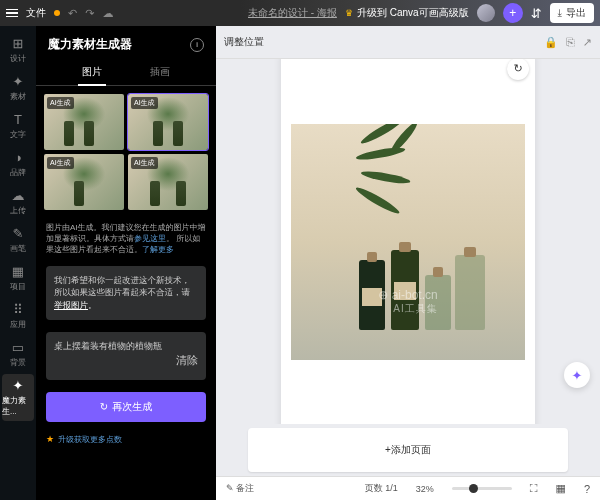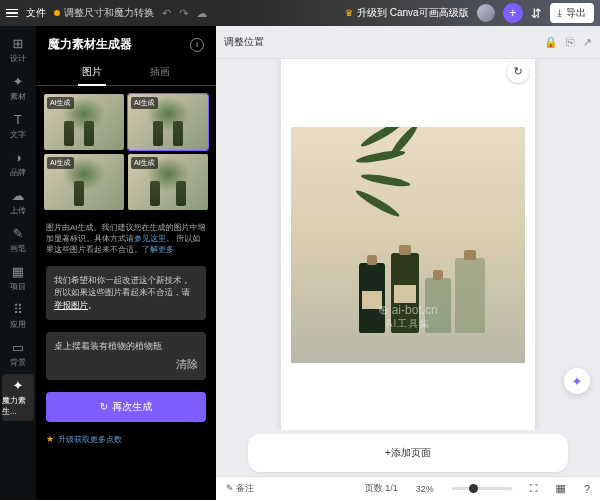--- a/index.html
+++ b/index.html
@@ -34,21 +34,21 @@
 .grid{display:grid;grid-template-columns:1fr 1fr;gap:4px;padding:8px}
 .thumb{height:56px;background:linear-gradient(135deg,#d4c9b0,#8a9a7a);border-radius:2px;position:relative;display:flex;align-items:center;justify-content:center;overflow:hidden}
 .thumb.sel{outline:1.5px solid #7d5fff}
 .thumb .badge{position:absolute;top:3px;left:3px;background:rgba(0,0,0,0.6);color:#fff;font-size:7px;padding:1px 3px;border-radius:2px}
 .plant{position:absolute;bottom:4px;width:10px;height:25px;background:linear-gradient(#3a4a2a,#2a3a1a);border-radius:2px}
 .leaves{position:absolute;width:50px;height:40px;background:radial-gradient(ellipse at center,#5a7a4a 0%,transparent 60%);top:0}
 .disclaimer{padding:4px 10px;font-size:8px;color:#aaa;line-height:1.4}
 .disclaimer a{color:#5b9bd5}
 .feedback{margin:6px 10px;padding:8px;background:#2e2f30;border-radius:4px;font-size:8.5px;color:#ccc;line-height:1.5}
 .feedback .link{color:#fff;text-decoration:underline}
-.prompt-box{margin:6px 10px;padding:8px;background:#2e2f30;border-radius:4px;font-size:9px;color:#ccc;min-height:48px;display:flex;flex-direction:column;justify-content:space-between}
+.prompt-box{margin:6px 10px;padding:8px;background:#2e2f30;border-radius:4px;font-size:9px;color:#ccc;min-height:48px;display:flex;flex-direction:column;justify-content:flex-start}
 .clear-row{text-align:right;font-size:11px;color:#ccc}
 .regen-btn{margin:6px 10px;padding:8px;background:#7d5fff;border-radius:4px;display:flex;align-items:center;justify-content:center;gap:4px;font-size:10px;cursor:pointer}
 .back-btn{margin:4px 10px;padding:6px;border:1px solid #555;border-radius:4px;text-align:center;font-size:10px;cursor:pointer}
 .credits{padding:6px 10px;display:flex;align-items:center;gap:4px;font-size:8px;color:#ccc}
 .star{color:#ffa500;font-size:9px}
 .credits .more{color:#5b9bd5}
 .canvas-area{flex:1;background:#ebecf0;display:flex;flex-direction:column}
 .canvas-top{height:28px;display:flex;align-items:center;padding:16px 8px;font-size:10px;color:#333;border-bottom:1px solid #ddd;justify-content:space-between}
 .canvas-top-right{display:flex;gap:8px;color:#888;font-size:11px}
 .canvas-body{flex:1;display:flex;align-items:center;justify-content:center;position:relative;overflow:hidden}
@@ -57,50 +57,50 @@
 .gen-image{width:234px;height:236px;background:linear-gradient(to bottom,#e8dcc5 0%,#d8ccb0 50%,#b8b8a8 100%);position:relative;overflow:hidden}
 .bottle{position:absolute;bottom:30px;border-radius:3px 3px 2px 2px}
 .b1{left:68px;width:26px;height:70px;background:#1a2a1a}
 .b2{left:100px;width:28px;height:80px;background:#2a3a1a}
 .b3{left:134px;width:26px;height:55px;background:rgba(100,130,90,0.5)}
 .b4{left:164px;width:30px;height:75px;background:rgba(120,140,100,0.5)}
 .cork{position:absolute;top:-8px;left:30%;width:40%;height:10px;background:#a0845e;border-radius:2px}
 .label{position:absolute;top:40%;left:10%;width:80%;height:18px;background:#d4c4a0}
 .bigleaves{position:absolute;top:5px;left:30px;width:120px;height:110px}
 .leaf{position:absolute;width:50px;height:8px;background:#3a5a2a;border-radius:50%;transform-origin:left}
-.wm{position:absolute;bottom:32px;left:50%;transform:translateX(-50%);color:rgba(255,255,255,0.5);font-size:12px;text-align:center;font-weight:300;pointer-events:none}
+.wm{position:absolute;bottom:44px;left:50%;transform:translateX(-50%);color:rgba(255,255,255,0.5);font-size:12px;text-align:right;font-weight:300;pointer-events:none}
 .wm .sub{font-size:10px;letter-spacing:1px}
-.add-page{height:38px;margin:4px 32px;background:#fff;border-radius:12px;display:flex;align-items:center;justify-content:center;font-size:10px;color:#333;box-shadow:0 1px 2px rgba(0,0,0,0.1)}
+.add-page{height:44px;margin:4px 32px;background:#fff;border-radius:4px;display:flex;align-items:center;justify-content:center;font-size:10px;color:#333;box-shadow:0 1px 2px rgba(0,0,0,0.1)}
 .fab{position:absolute;right:10px;bottom:36px;width:26px;height:26px;background:#fff;border-radius:50%;box-shadow:0 2px 6px rgba(0,0,0,0.15);display:flex;align-items:center;justify-content:center;font-size:13px;color:#7d5fff}
 .bottom-bar{height:24px;background:#fff;border-top:1px solid #ddd;display:flex;align-items:center;padding:0 10px;font-size:9px;color:#555;gap:18px}
 .bottom-bar .spacer{flex:1}
 .slider{width:60px;height:3px;background:#ddd;border-radius:2px;position:relative}
 .slider-thumb{position:absolute;left:28%;top:-3px;width:9px;height:9px;background:#333;border-radius:50%}
 .expand-ico{font-size:11px}
 </style>
 </head>
 <body>
 
 <div class="top-bar">
   <div class="hamburger">
       <span></span>
       <span></span>
       <span></span>
     </div>
   <span class="file-label">文件</span>
   <div class="resize-toggle">
     <span class="dot"></span>
-    <span>调整尺寸和魔力转换</span>
   </div>
   <div class="tb-icons">
     <span>↶</span>
     <span>↷</span>
     <span>☁</span>
   </div>
   <div class="tb-spacer"></div>
+  <span class="design-name">未命名的设计 - 海报</span>
   <div class="upgrade">
     <span class="crown">♛</span>
     <span>升级到 Canva可画高级版</span>
   </div>
   <div class="avatar"></div>
   <div class="purple-btn">+</div>
   <span class="chart-icon">⇵</span>
   <div class="export-btn">
     <span>⤓</span>
     <span>导出</span>

